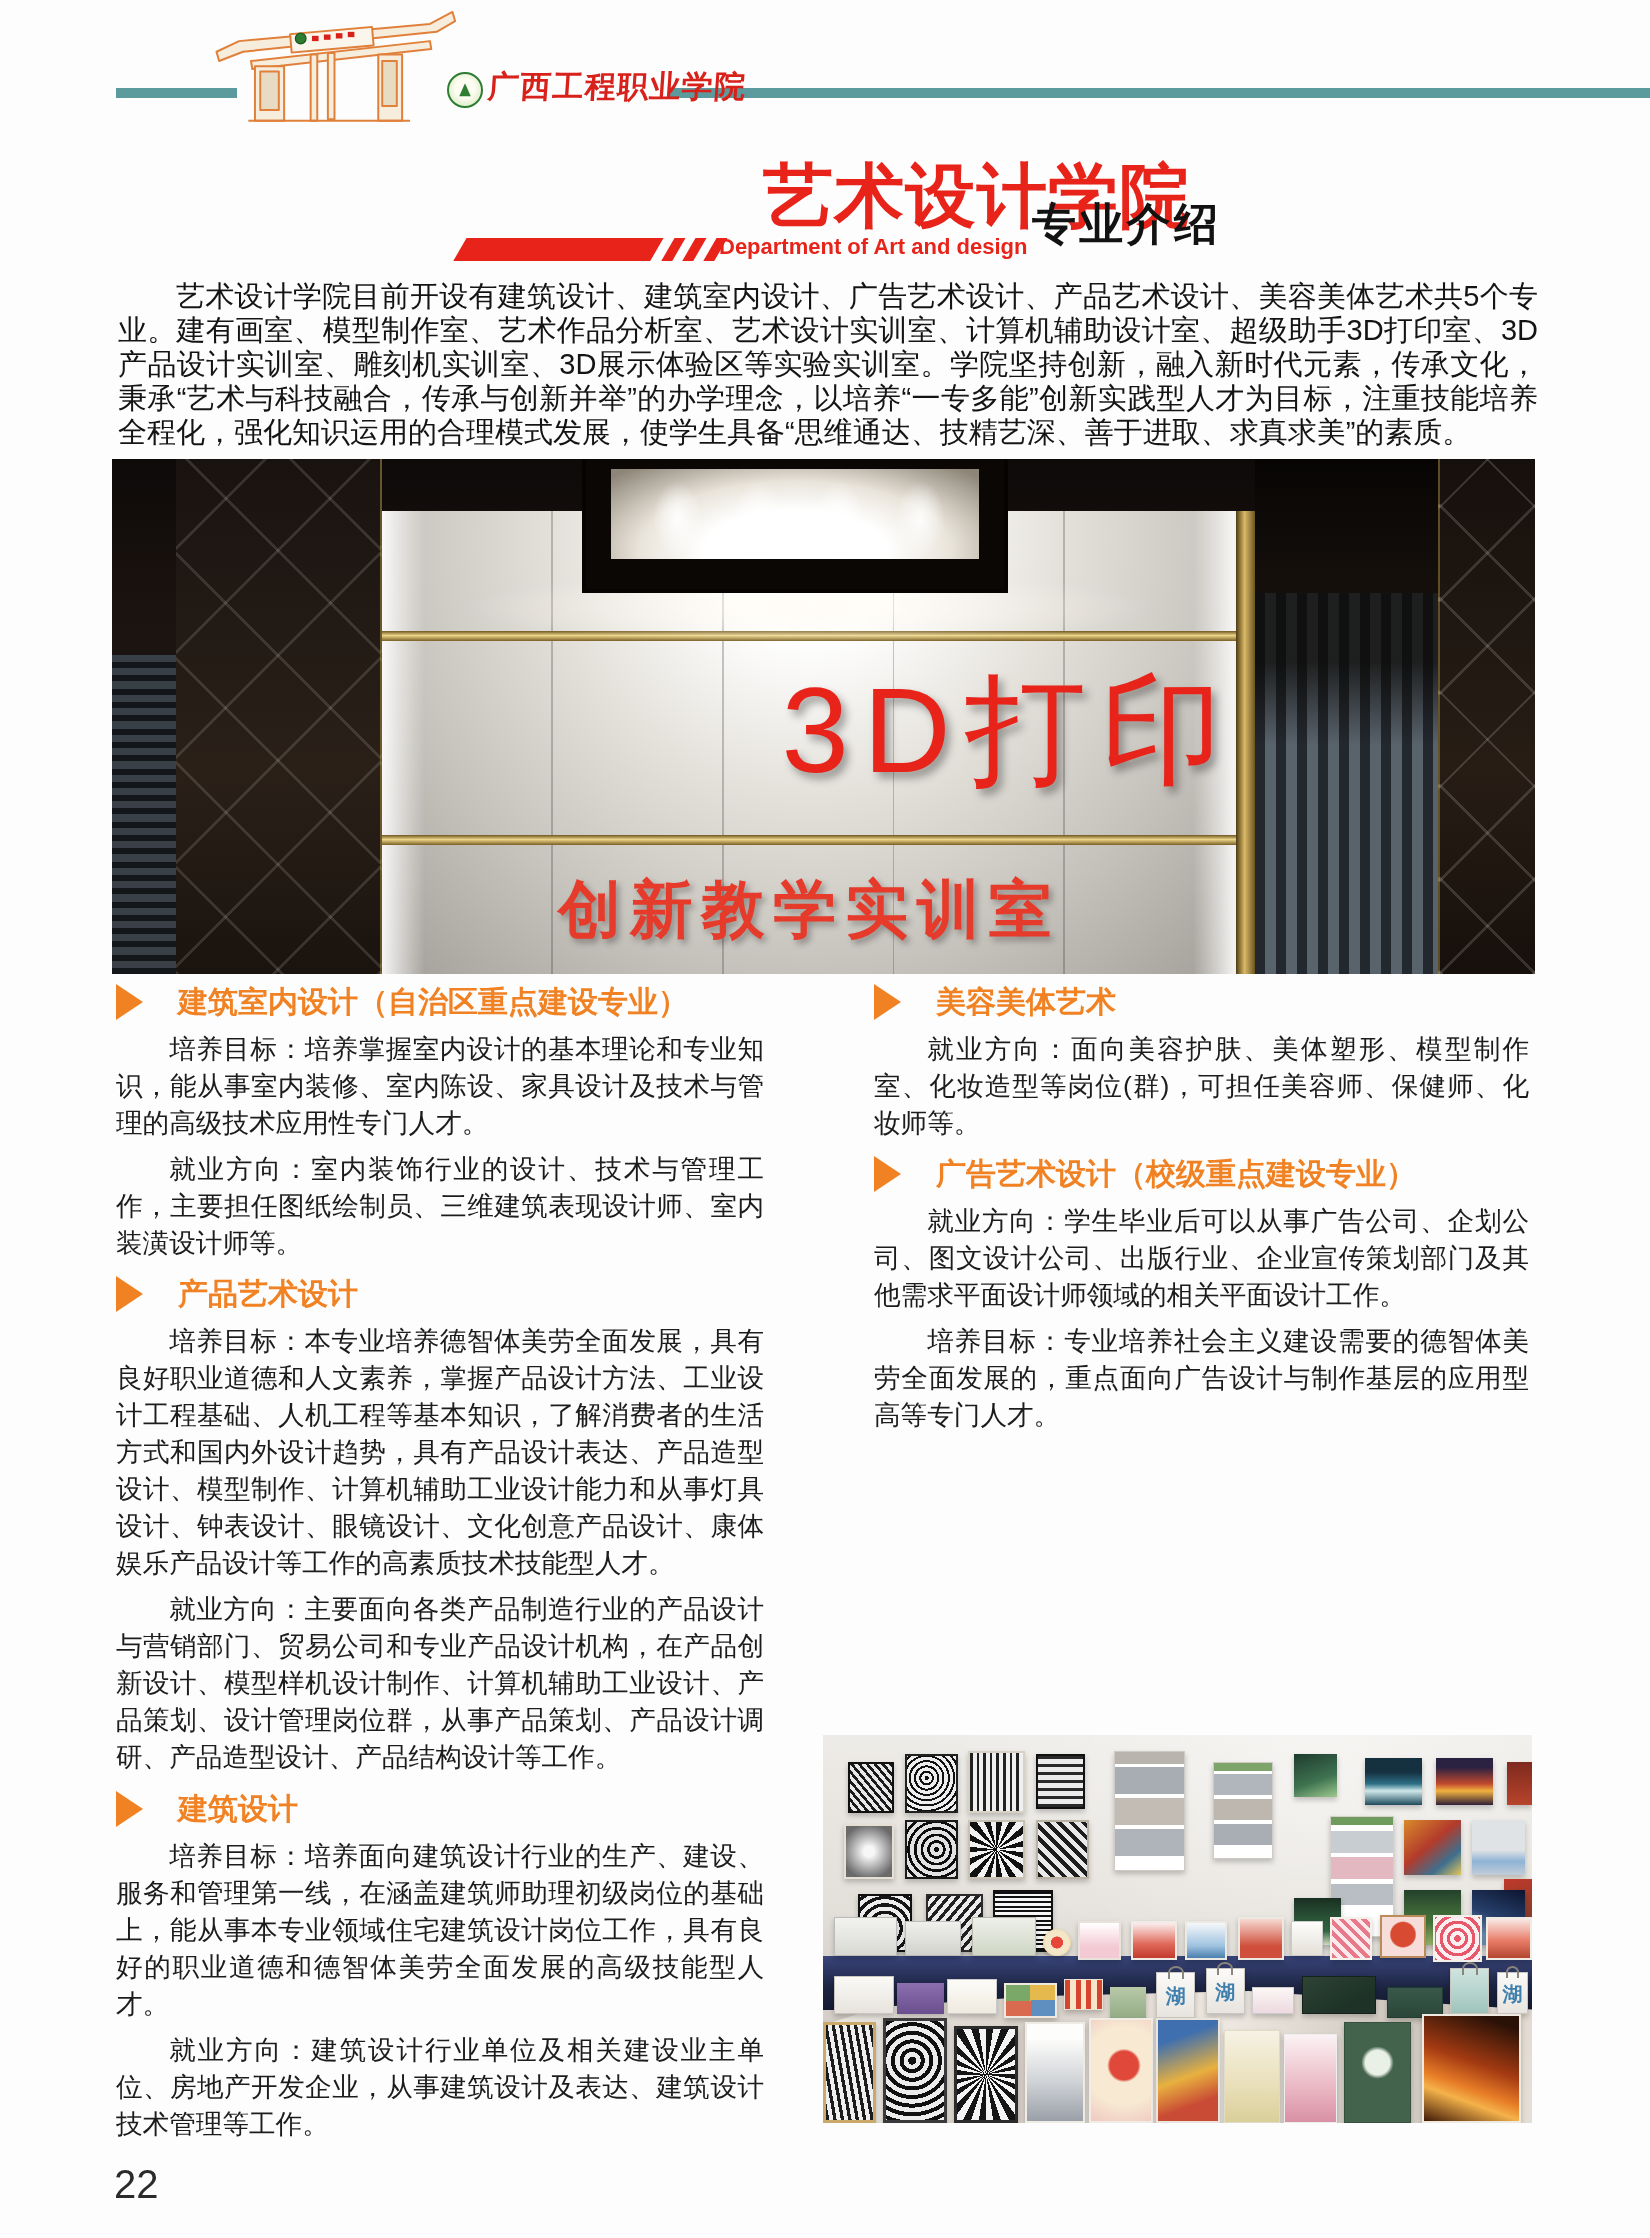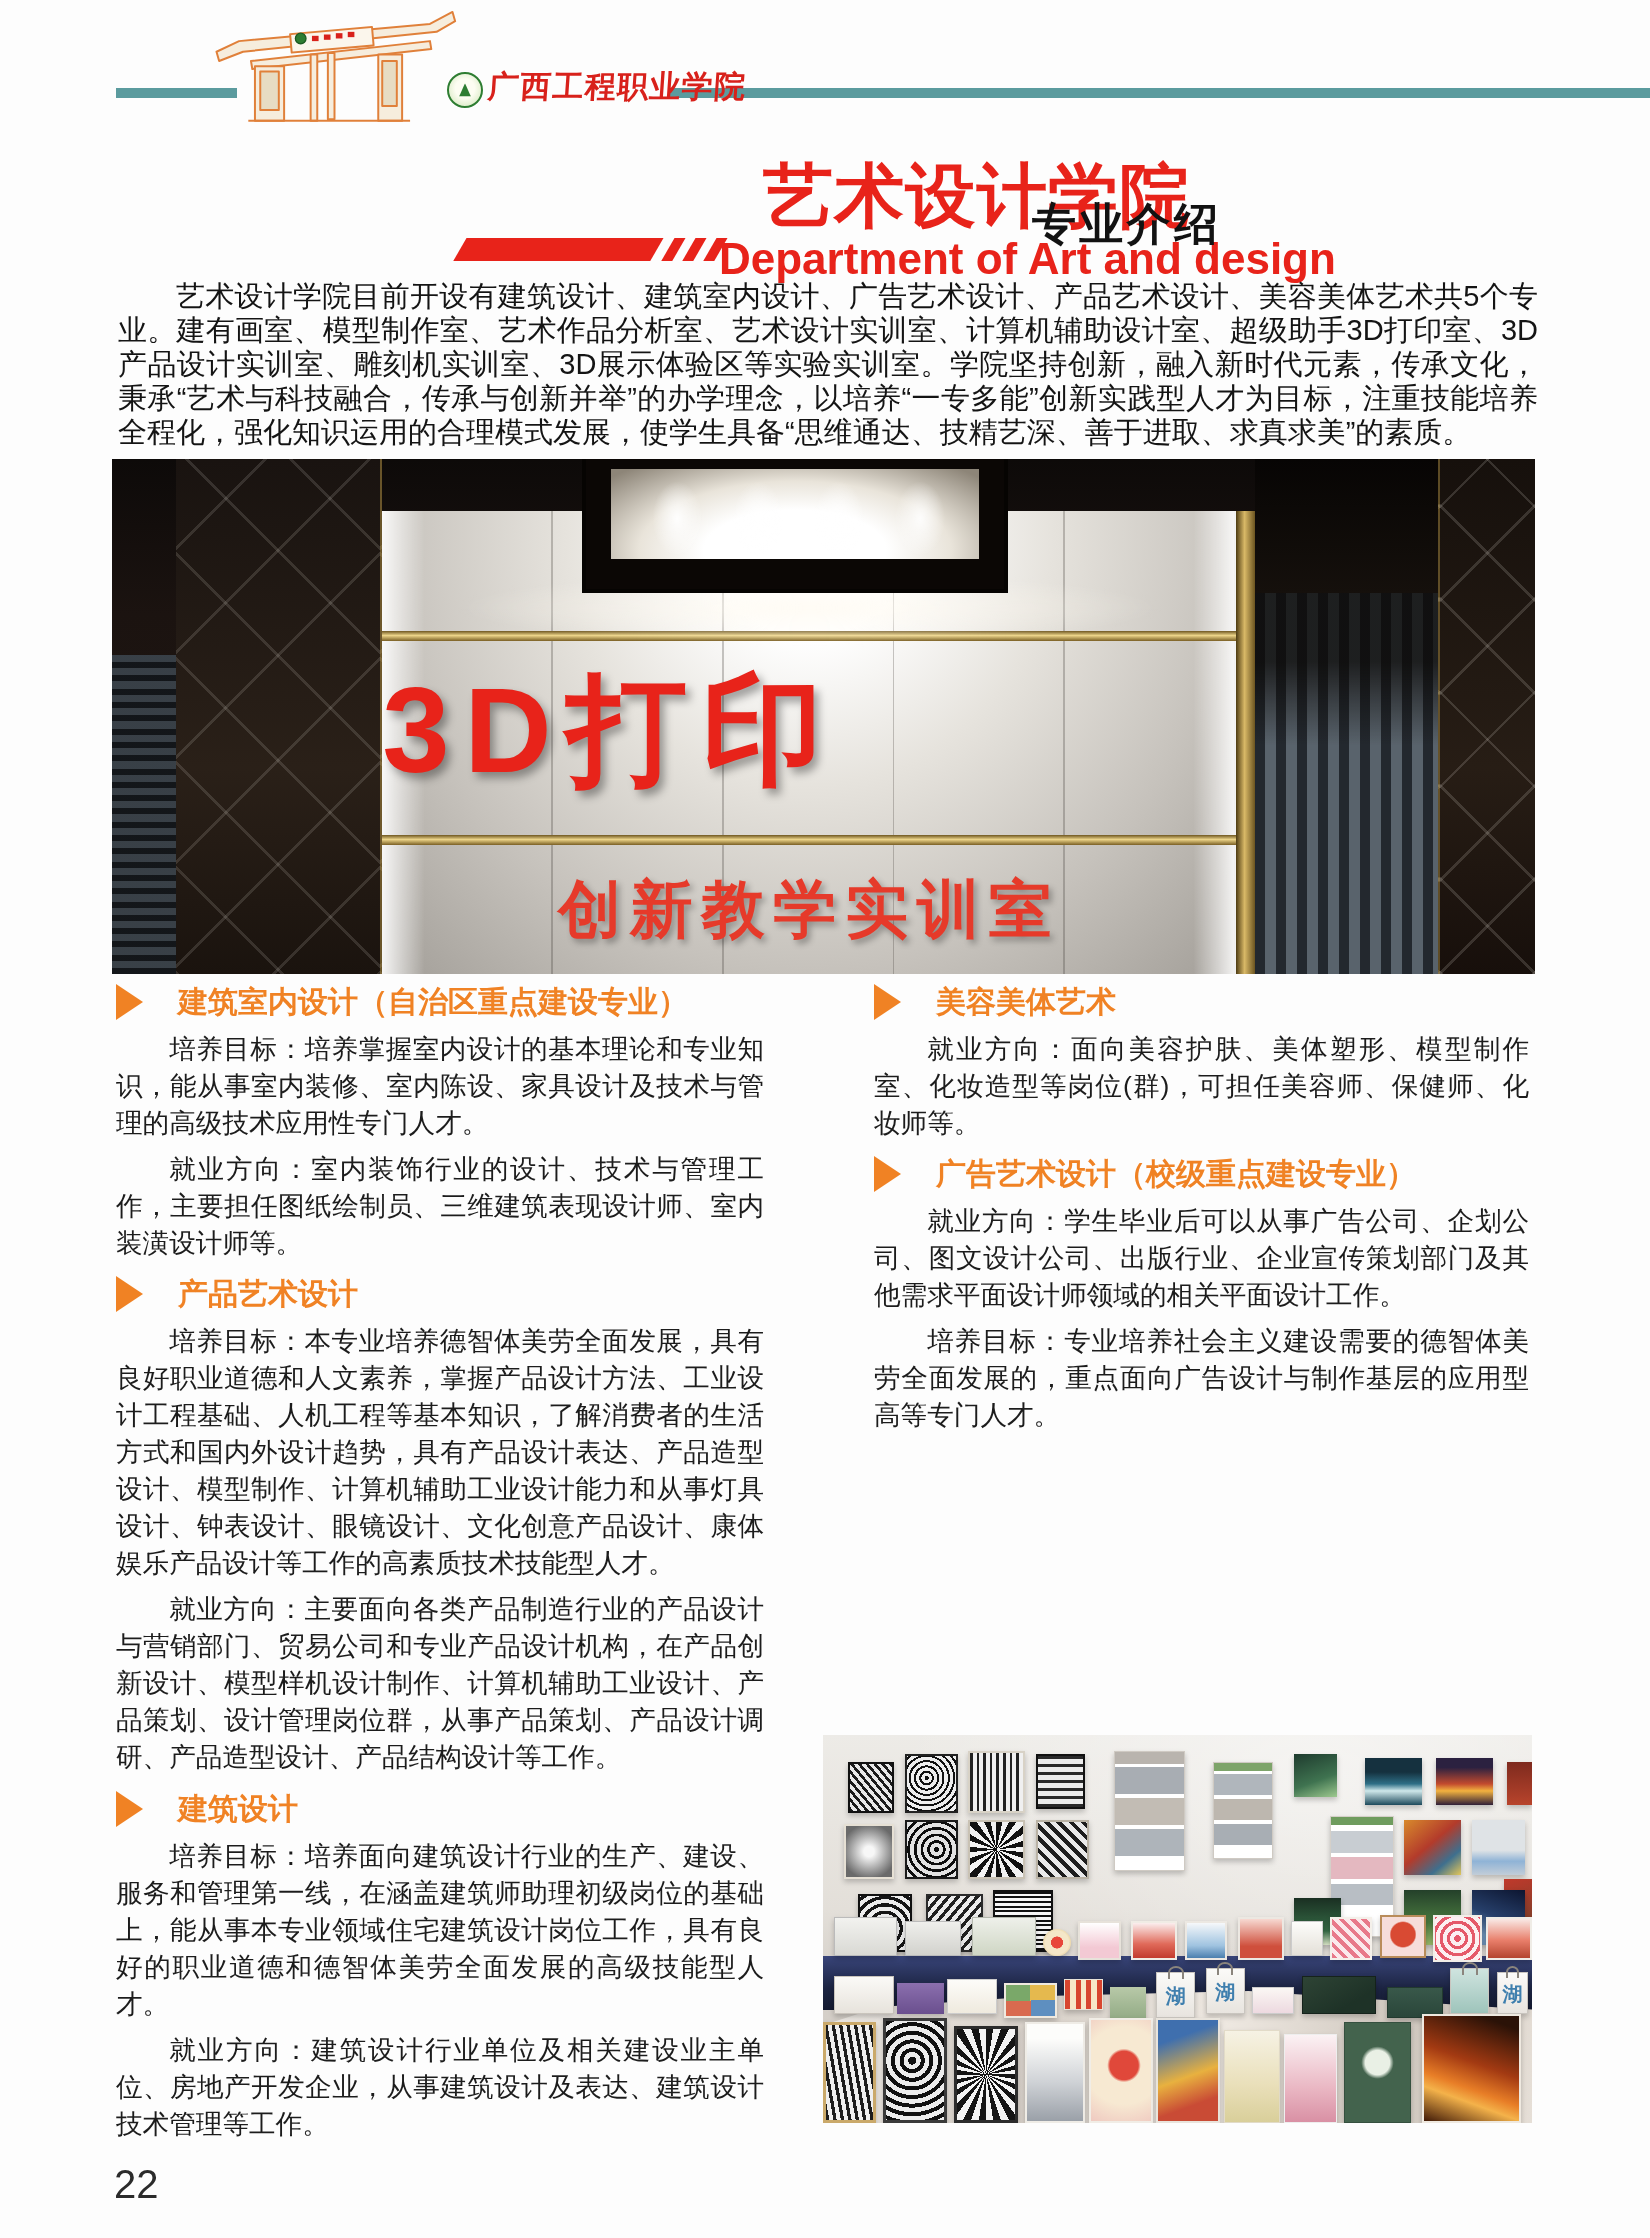--- a/index.html
+++ b/index.html
@@ -19,21 +19,21 @@
   #logo::after{content:"";position:absolute;left:50%;top:50%;width:12px;height:13.3px;
     transform:translate(-50%,-50%);background:#2e7d32;clip-path:polygon(50% 0,100% 100%,0 100%)}
   #schoolName{position:absolute;left:488px;top:66px;font-size:31px;font-weight:bold;
     color:#d8211b;transform:skewX(-4deg);letter-spacing:1.3px;white-space:nowrap}
   
   #titleCn{position:absolute;left:763px;top:150px;width:372px;text-align:center;
     font-size:70px;font-weight:900;color:#e8231a;letter-spacing:1.3px;white-space:nowrap}
   #redBar{position:absolute;left:460px;top:238px;width:197px;height:22.6px;background:#e8231a;transform:skewX(-30deg)}
   .slash{position:absolute;top:238px;width:11.3px;height:22.6px;background:#e8231a;transform:skewX(-30deg)}
   #sl1{left:668px}#sl2{left:689px}#sl3{left:710px}
-  #titleEn{position:absolute;left:719px;top:234px;font-size:44px;font-weight:bold;color:#e8231a;white-space:nowrap}
+  #titleEn{position:absolute;left:719px;top:234px;font-size:22px;font-weight:bold;color:#e8231a;white-space:nowrap}
   #titleRight{position:absolute;left:1032px;top:195px;font-size:44px;font-weight:900;color:#121212;letter-spacing:3.3px;white-space:nowrap}
   
   #intro{position:absolute;left:116px;top:277px;width:1420px;font-size:29px;line-height:34px;
     text-align:justify;text-indent:2em;color:#141414;margin:2px}
   
   #photoMain{position:absolute;left:112px;top:459px;width:1423px;height:515px;overflow:hidden;
     background:linear-gradient(180deg,#0d0a09,#1b1310 30%,#221a14)}
   .pm-abs{position:absolute}
   #pmLeftWin{left:0;top:38%;width:4.5%;height:62%;
     background:repeating-linear-gradient(0deg,#11161b 0 6px,#3d4750 6px 13.3px);opacity:.85}
@@ -45,22 +45,22 @@
     border-right:2px solid rgba(201,164,74,.45);box-sizing:border-box}
   #pmWall{left:19%;top:10%;width:60%;height:90%;
     background:
       linear-gradient(90deg,rgba(255,255,255,.9) 0,rgba(255,255,255,0) 5%,rgba(255,255,255,0) 95%,rgba(255,255,255,.9) 100%),
       repeating-linear-gradient(90deg,transparent 0 19.8%,rgba(60,55,50,.28) 19.8% 20%),
       radial-gradient(ellipse at 50% 6%,#ffffff 0 16%,#e6e3dd 40%,#c6c2bc 70%,#a29e98 100%)}
   .pm-strip{position:absolute;left:0;width:100%;height:10px;
     background:linear-gradient(180deg,#6e5620,#ecd489 45%,#7a5f24)}
   #pmStrip1{top:26%}
   #pmStrip2{top:70%}
-  #pmSign1{position:absolute;left:0;top:30%;width:100%;text-align:left;font-size:121px;
-    font-weight:700;color:#e8231a;letter-spacing:.12em;text-shadow:4.7px 6px 8px rgba(0,0,0,.35);white-space:nowrap}
+  #pmSign1{position:absolute;left:0;top:30%;width:100%;text-align:right;font-size:121px;
+    font-weight:400;color:#e8231a;letter-spacing:.12em;text-shadow:4.7px 6px 8px rgba(0,0,0,.35);white-space:nowrap}
   #pmSign2{position:absolute;left:0;top:77%;width:100%;text-align:center;font-size:63px;
     font-weight:800;color:#e63a2a;letter-spacing:.14em;text-shadow:3.3px 4px 6px rgba(0,0,0,.3);white-space:nowrap}
   #pmLamp{left:33%;top:-2%;width:30%;height:28%;background:#0b0705;
     border:4.7px solid #060402;box-sizing:border-box;z-index:3}
   #pmLampLight{position:absolute;left:6%;top:12%;width:88%;height:66%;
     background:
       radial-gradient(ellipse 9% 55% at 18% 55%,rgba(255,255,255,.95),transparent 75%),
       radial-gradient(ellipse 9% 55% at 40% 55%,rgba(255,255,255,.9),transparent 75%),
       radial-gradient(ellipse 9% 55% at 62% 55%,rgba(255,255,255,.92),transparent 75%),
       radial-gradient(ellipse 9% 55% at 84% 55%,rgba(255,255,255,.9),transparent 75%),

